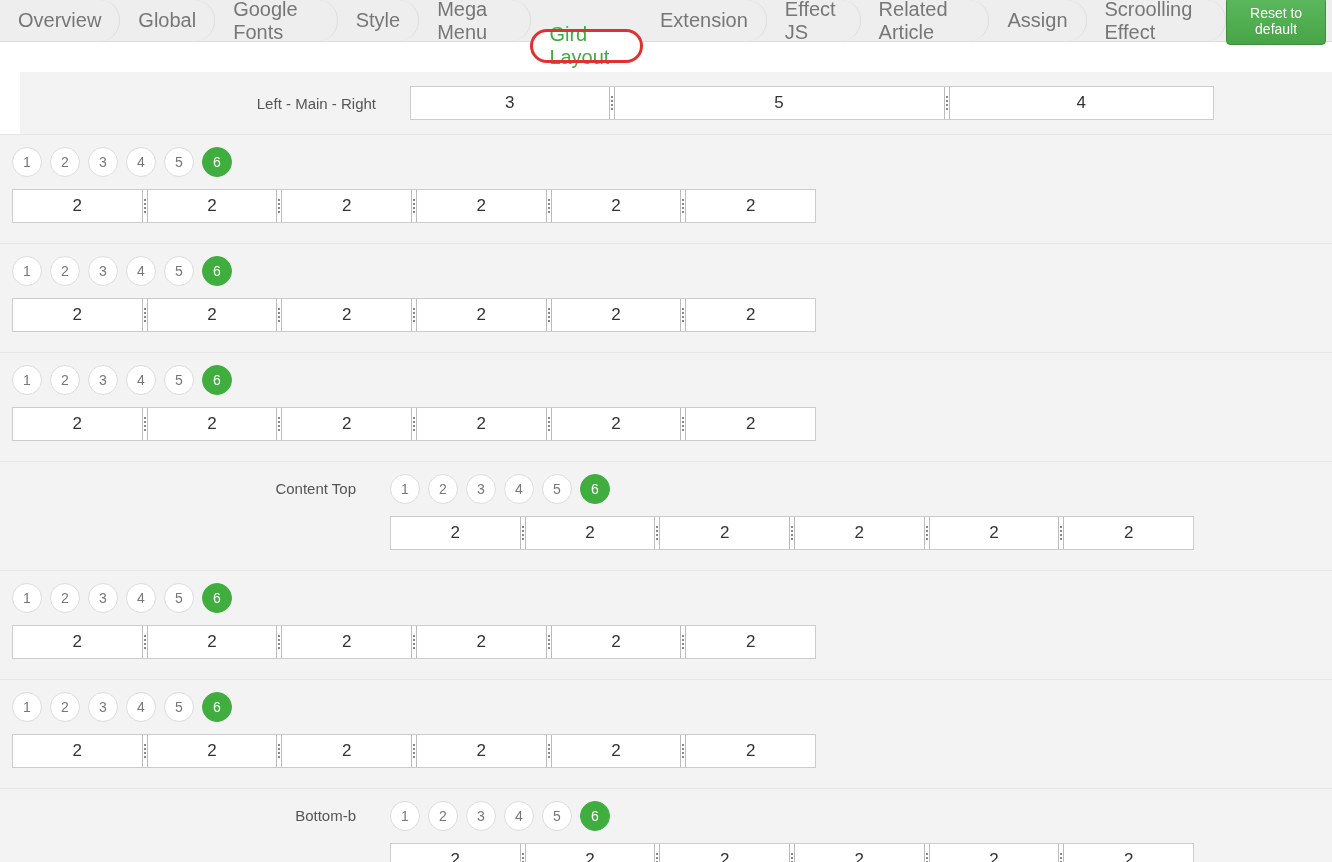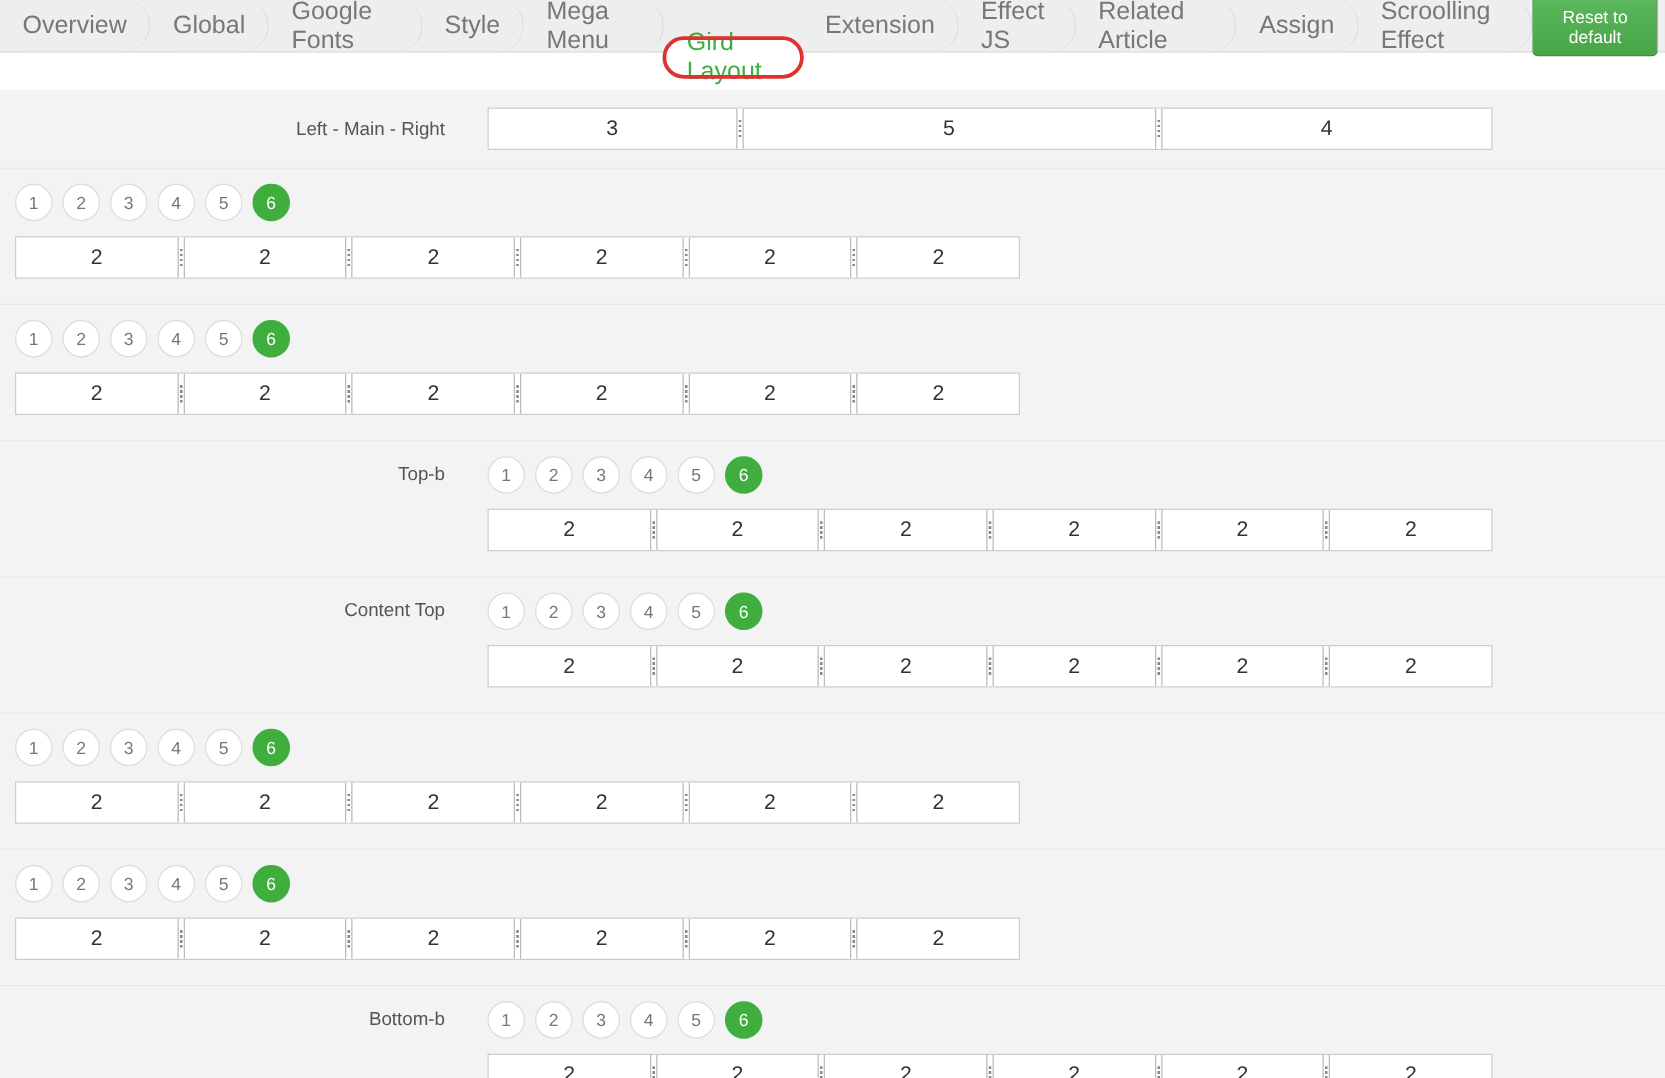--- a/index.html
+++ b/index.html
@@ -51,21 +51,21 @@
     font-size: 14px;
     cursor: pointer;
   }
   
   .grid-area { padding-top: 30px; }
   .row {
     display: flex;
     border-top: 1px solid #e8e8e8;
     background: #f3f3f3;
   }
-  .row:first-child { border-top: none; }
+  .row:first-child { border-top: none; margin-left: 20px; }
   .row-label {
     width: 378px;
     min-width: 378px;
     text-align: right;
     padding: 18px 22px 18px 0;
     color: #555;
     font-size: 15px;
     display: flex;
     align-items: flex-start;
     justify-content: flex-end;
@@ -212,21 +212,20 @@
           <div class="grid-handle"></div>
           <div class="grid-cell" style="flex-grow: 2;">2</div>
           <div class="grid-handle"></div>
           <div class="grid-cell" style="flex-grow: 2;">2</div>
           <div class="grid-handle"></div>
           <div class="grid-cell" style="flex-grow: 2;">2</div>
         </div>
       </div>
     </div>
     <div class="row">
-      <div class="row-label">Top-b</div>
       <div class="row-content">
         <div class="count-pills">
           <div class="pill">1</div>
           <div class="pill">2</div>
           <div class="pill">3</div>
           <div class="pill">4</div>
           <div class="pill">5</div>
           <div class="pill active">6</div>
         </div>
         <div class="grid-bar">

